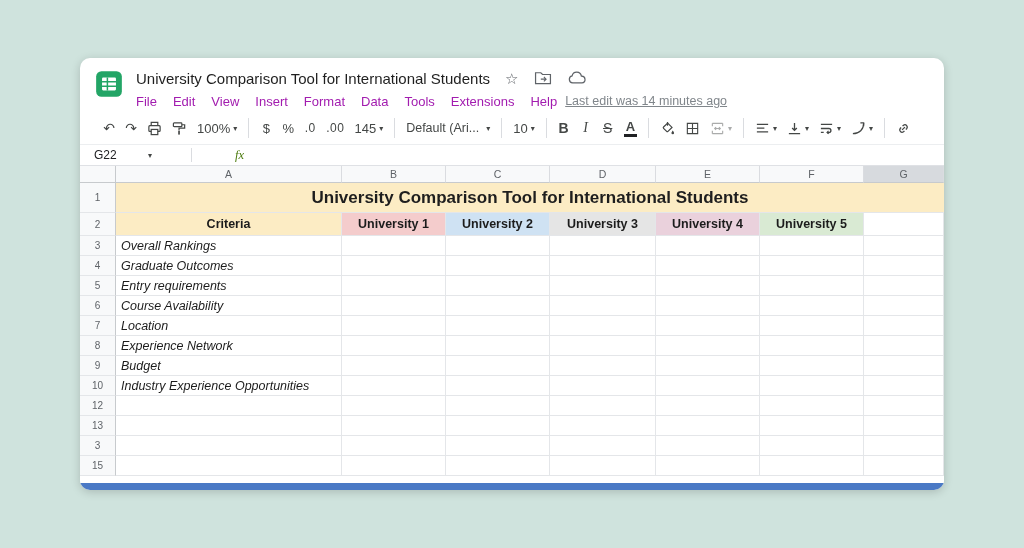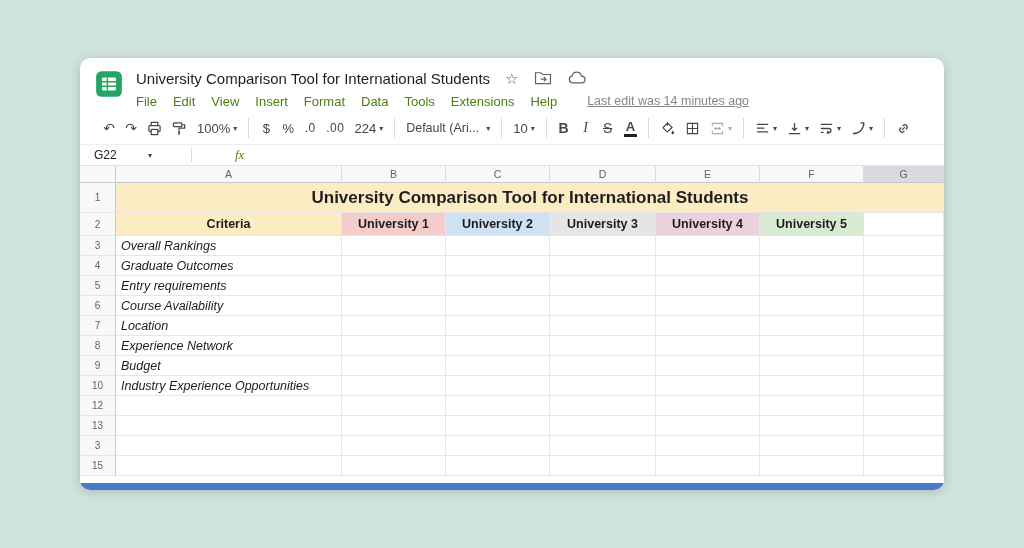--- a/index.html
+++ b/index.html
@@ -12,22 +12,22 @@
             box-shadow:0 2px 10px rgba(0,0,0,.18); }
 
   
   .titlebar { height:54px; display:flex; align-items:flex-start; padding:9px 0 0 14px; }
   .logo { width:30px; height:30px; margin-right:12px; margin-top:2px; flex:none; }
   .title-block { display:flex; flex-direction:column; min-width:0; }
   .doc-title-row { display:flex; align-items:center; height:22px; }
   .doc-title { font-size:15px; color:#1f1f1f; white-space:nowrap; }
   .hd-ic { margin-left:15px; color:#5f6368; font-size:15px; line-height:1; display:inline-flex; align-items:center; }
   .menu-row { display:flex; align-items:center; height:22px; margin-top:1px; margin-left:-8px; }
-  .menu-item { font-size:13px; color:#4d7c0f; padding:2px 8px; border-radius:4px; cursor:default; white-space:nowrap; }
-  .last-edit { font-size:12.5px; color:#80868b; text-decoration:underline; margin-left:22px; white-space:nowrap; }
+  .menu-item { font-size:13px; color:#a21caf; padding:2px 8px; border-radius:4px; cursor:default; white-space:nowrap; }
+  .last-edit { font-size:12.5px; color:#80868b; text-decoration:underline; white-space:nowrap; }
 
   
   .toolbar { height:32px; display:flex; align-items:center; padding-left:18px; color:#444746; overflow:hidden; white-space:nowrap; }
   .tbtn { display:inline-flex; align-items:center; justify-content:center; height:24px; min-width:22px;
           padding:0 5px; font-size:14px; border-radius:4px; color:#444746; flex:none; }
   .tbtn svg { display:block; }
   .caret { font-size:8px; margin-left:3px; color:#444746; }
   .tdiv { width:1px; height:20px; background:#dadce0; margin:0 6px; flex:none; }
   .t-txt { font-size:13px; }
   .t-num { font-size:12px; letter-spacing:.5px; }
@@ -133,21 +133,21 @@
       <span class="tbtn t-txt">
           <span>100%</span>
           <span class="caret">▾</span>
         </span>
       <span class="tdiv"></span>
       <span class="tbtn t-txt">$</span>
       <span class="tbtn t-txt">%</span>
       <span class="tbtn t-num">.0</span>
       <span class="tbtn t-num">.00</span>
       <span class="tbtn t-txt">
-          <span>224</span>
+          <span>145</span>
           <span class="caret">▾</span>
         </span>
       <span class="tdiv"></span>
       <span class="tbtn font-select">
           <span>Default (Ari...</span>
           <span class="caret">▾</span>
         </span>
       <span class="tdiv"></span>
       <span class="tbtn t-txt">
           <span>10</span>

